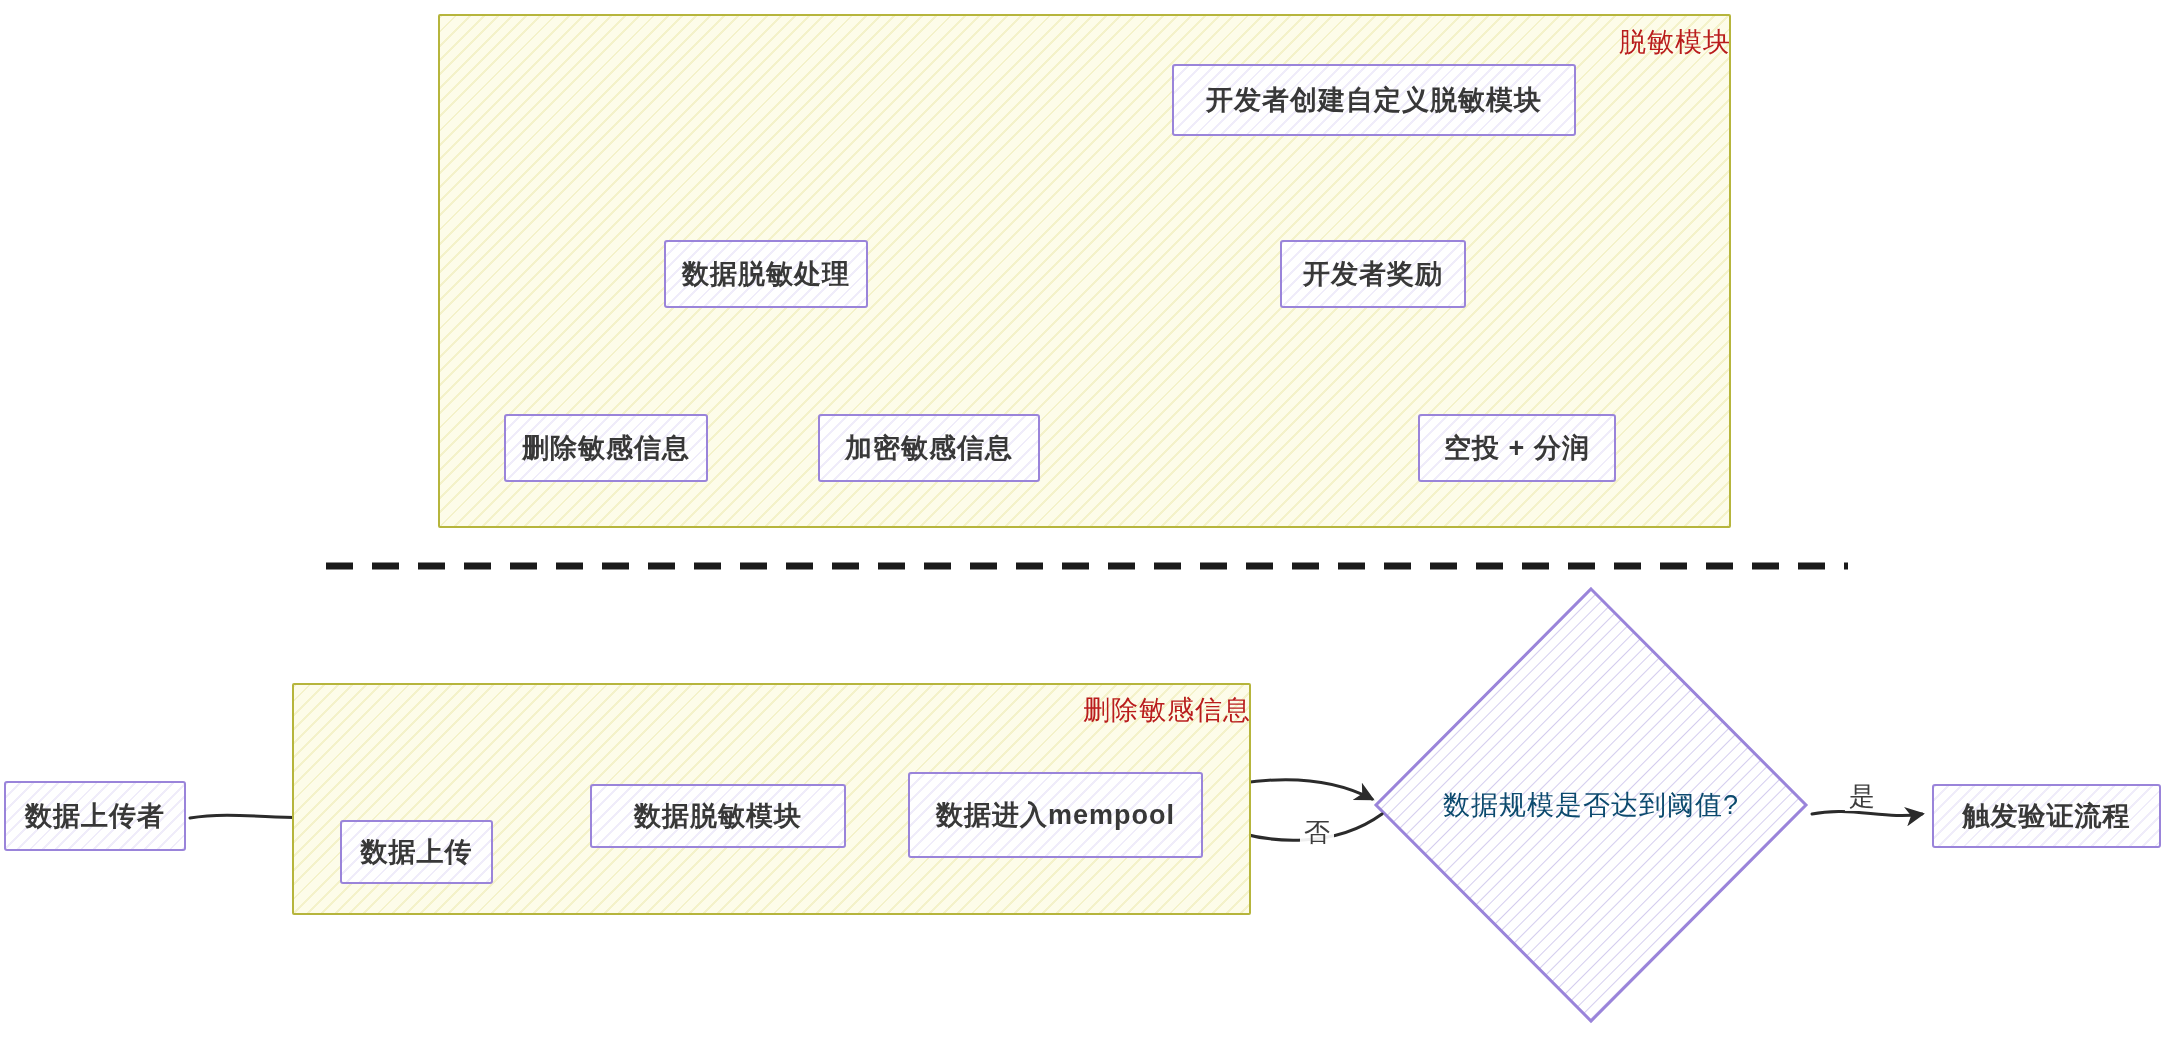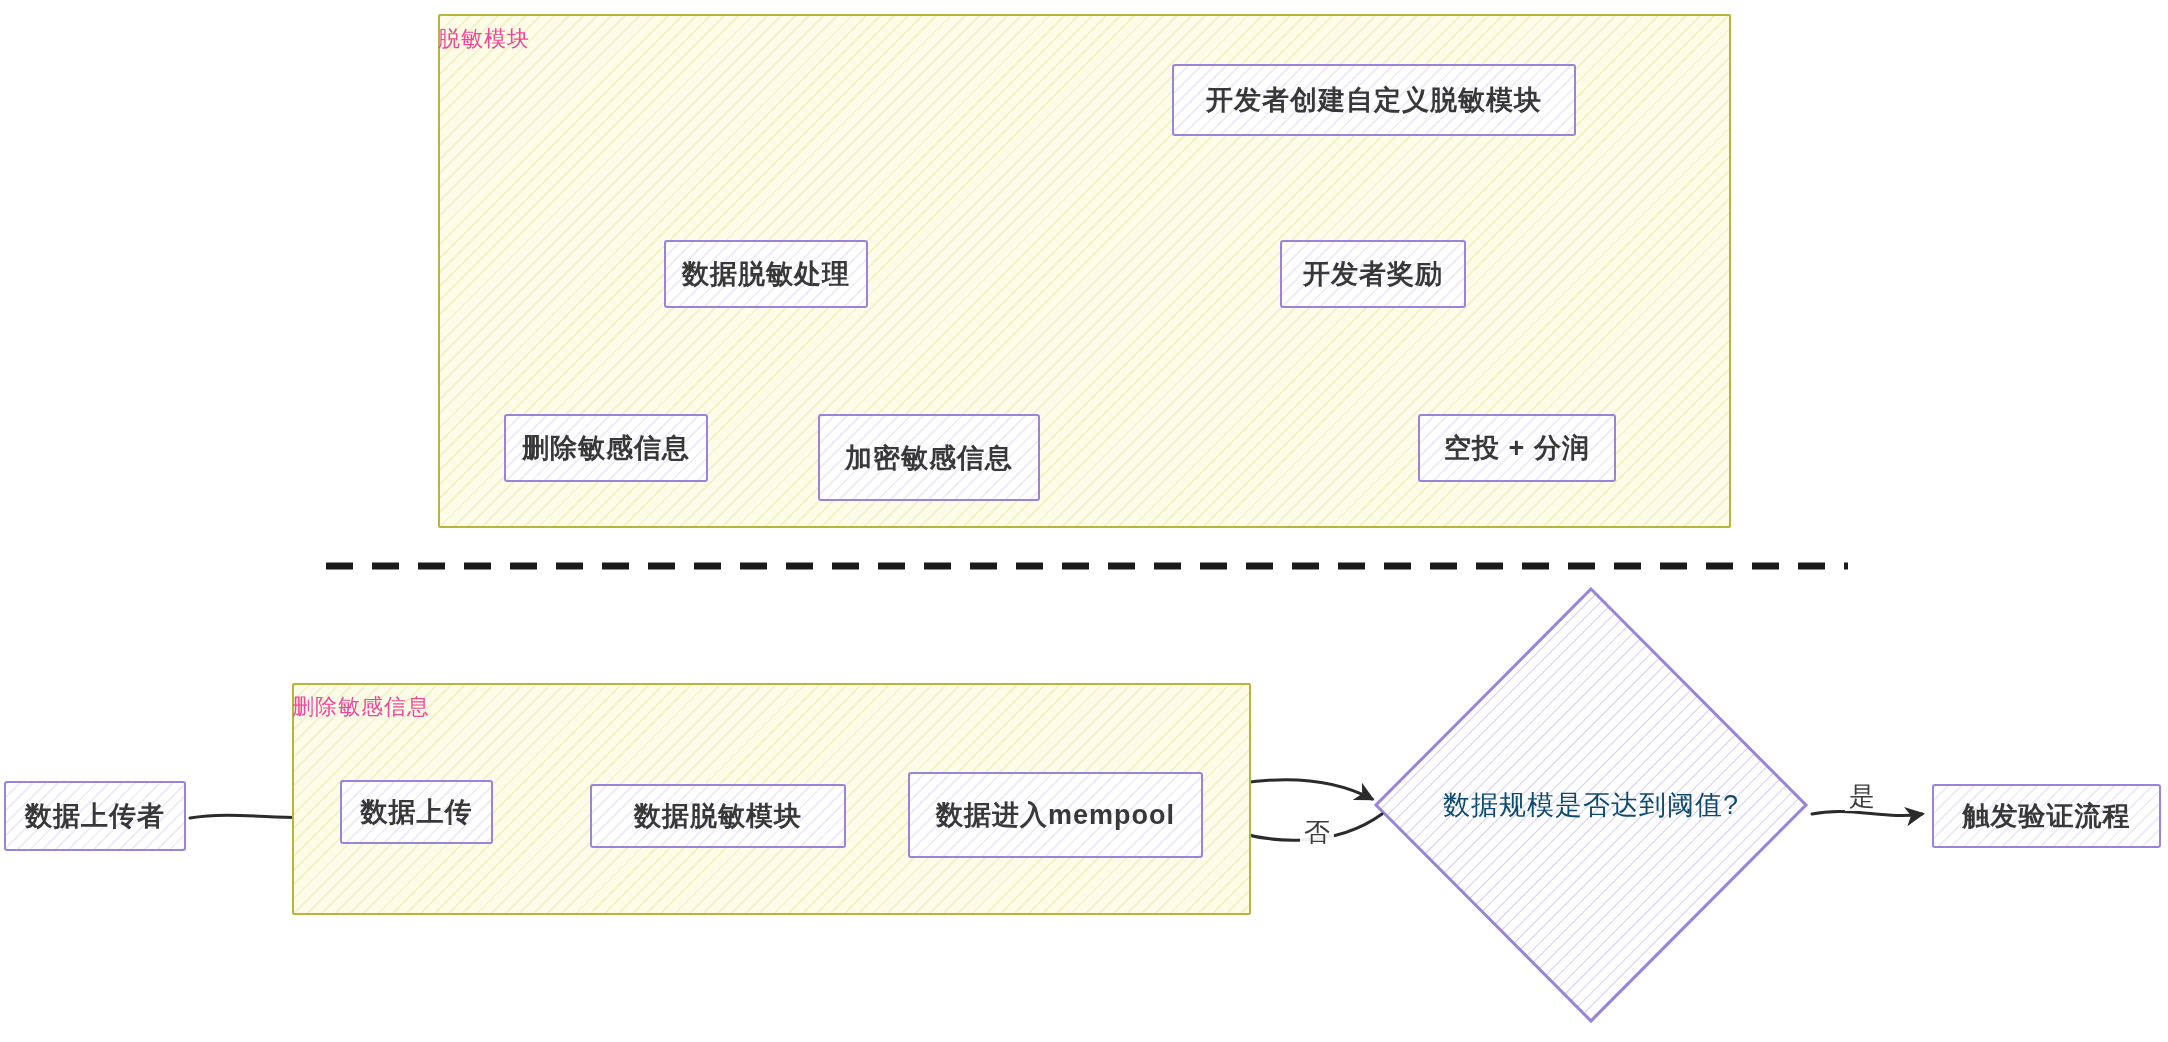--- a/index.html
+++ b/index.html
@@ -26,23 +26,23 @@
     position: absolute;
     border: 2px solid #b6b53c;
     background:
       repeating-linear-gradient(135deg, rgba(221,216,120,0.28) 0px, rgba(221,216,120,0.28) 2px, transparent 2px, transparent 10px),
       #fdfce9;
     border-radius: 2px;
     box-sizing: border-box;
   }
   .gtitle {
     position: absolute;
-    text-align: left;
-    font-size: 22px;
-    color: #ec4899;
+    text-align: right;
+    font-size: 27px;
+    color: #b91c1c;
     letter-spacing: 1px;
   }
   .node {
     position: absolute;
     border: 2.5px solid #9a84da;
     background:
       repeating-linear-gradient(135deg, rgba(152,131,221,0.15) 0px, rgba(152,131,221,0.15) 2px, transparent 2px, transparent 9px),
       #ffffff;
     border-radius: 3px;
     box-sizing: border-box;
@@ -114,31 +114,31 @@
   <div class="gtitle" style="left:438px; top:24px; width:1293px;">脱敏模块</div>
 
   <div class="node" style="left:1172px; top:64px; width:404px; height:72px;">开发者创建自定义脱敏模块</div>
 
   <div class="node" style="left:664px; top:240px; width:204px; height:68px;">数据脱敏处理</div>
 
   <div class="node" style="left:1280px; top:240px; width:186px; height:68px;">开发者奖励</div>
 
   <div class="node" style="left:504px; top:414px; width:204px; height:68px;">删除敏感信息</div>
 
-  <div class="node" style="left:818px; top:414px; width:222px; height:87px;">加密敏感信息</div>
+  <div class="node" style="left:818px; top:414px; width:222px; height:68px;">加密敏感信息</div>
 
 
   <div class="node" style="left:1418px; top:414px; width:198px; height:68px;">空投 + 分润</div>
 
   <div class="group" style="left:292px; top:683px; width:959px; height:232px;"></div>
   <div class="gtitle" style="left:292px; top:692px; width:959px;">删除敏感信息</div>
 
   <div class="node" style="left:4px; top:781px; width:182px; height:70px;">数据上传者</div>
 
-  <div class="node" style="left:340px; top:780px; width:153px; height:64px;">数据上传</div>
+  <div class="node" style="left:340px; top:820px; width:153px; height:64px;">数据上传</div>
 
   <div class="node" style="left:590px; top:784px; width:256px; height:64px;">数据脱敏模块</div>
 
   <div class="node" style="left:908px; top:772px; width:295px; height:86px;">数据进入mempool</div>
 
   <div class="diamond-label" style="left:1411px; top:783px; width:360px; height:44px;">数据规模是否达到阈值?</div>
 
   <div class="node" style="left:1932px; top:784px; width:229px; height:64px;">触发验证流程</div>
 
   <div class="elabel" style="left:1845px; top:782px;">是</div>

